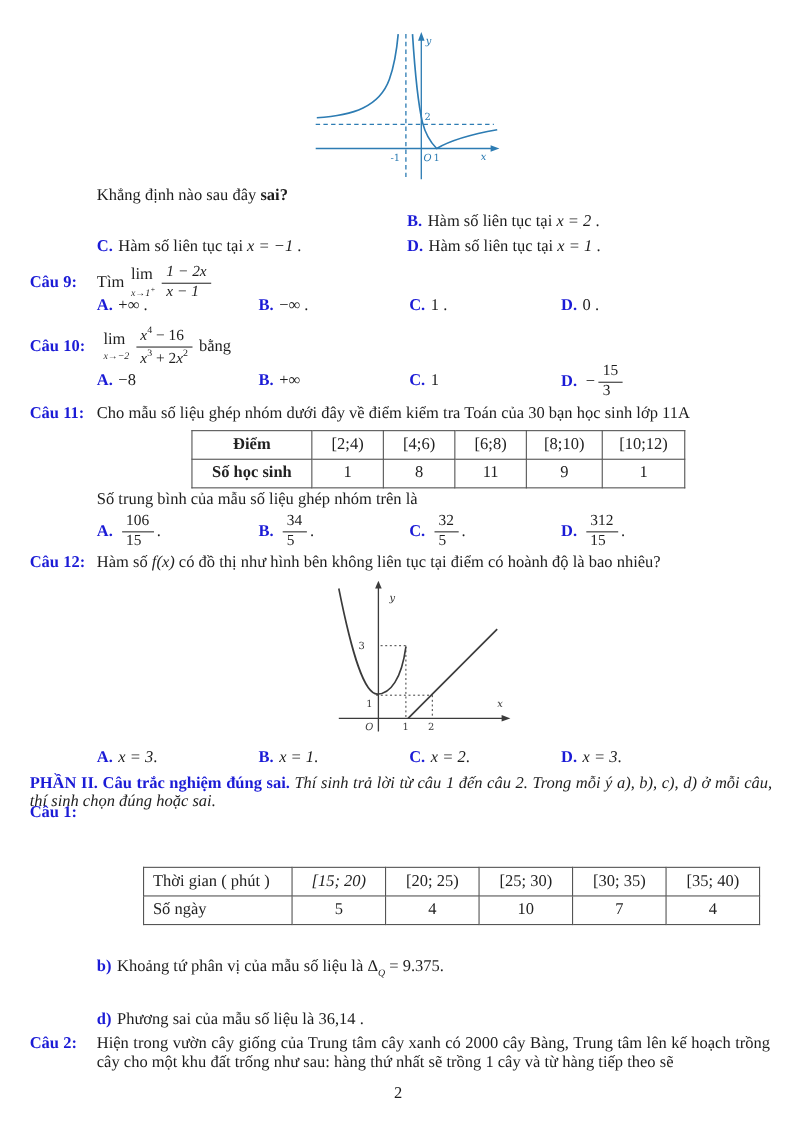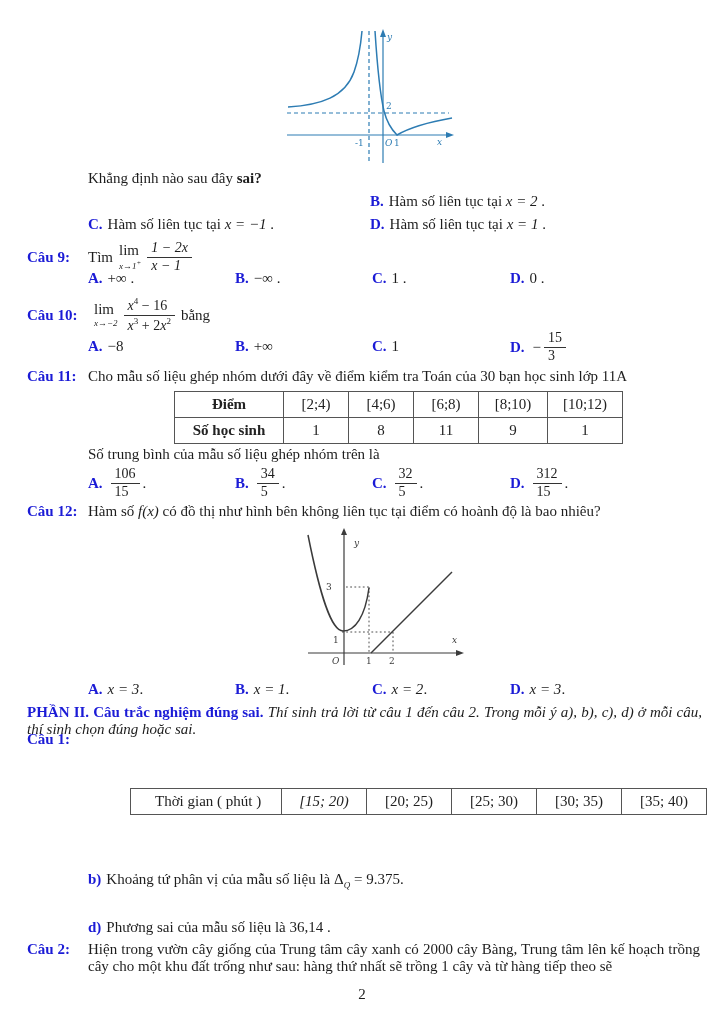--- a/index.html
+++ b/index.html
@@ -23,21 +23,21 @@
   .limw{display:block;line-height:1.05;}
   .lims{display:block;font-size:9px;font-style:italic;line-height:1;margin-top:1px;white-space:nowrap;}
   .lims sup{font-size:7px;}
   .frac{display:inline-block;vertical-align:middle;font-size:14px;line-height:1.2;}
   .fn{display:block;border-bottom:1px solid #333;padding:0 4px;}
   .fd{display:block;padding:0 4px;}
   sup{font-size:9px;}
   table{border-collapse:collapse;font-size:15px;color:#222;}
   td{border:1px solid #555;text-align:center;padding:1px 6px;height:23px;}
   .t1 td.hc{font-weight:bold;}
-  .t2 td.hc{text-align:left;padding-left:24px;}
+  .t2 td.hc{text-align:left;padding-left:8px;}
   .just{text-align:justify;}
   .it{font-style:italic;}
   .part2h{color:var(--accent);font-weight:bold;}
   svg text{font-family:"DejaVu Serif",serif;font-size:9px;}
   .pnum{left:0;right:0;text-align:center;}
   .dsR{font-family:"DejaVu Sans",sans-serif;font-size:14px;}
 </style>
 </head>
 <body>
 
@@ -235,20 +235,28 @@
   <table class="abs t2" style="left:130px;top:788px;">
     <tbody>
         <tr>
       <td class="hc" style="width:120px;">Thời gian ( phút )</td>
       <td style="width:72px;font-style:italic;">[15; 20)</td>
       <td style="width:72px;margin-top:33px;">[20; 25)</td>
       <td style="width:72px;">[25; 30)</td>
       <td style="width:72px;">[30; 35)</td>
       <td style="width:72px;">[35; 40)</td>
     </tr>
+    <tr>
+      <td class="hc">Số ngày</td>
+      <td>5</td>
+      <td>4</td>
+      <td>10</td>
+      <td>7</td>
+      <td>4</td>
+    </tr>
   </tbody>
     </table>
 
   <div class="abs" style="left:88px;top:871px;">
     <span class="stlabel">b)</span><span>Khoảng tứ phân vị của mẫu số liệu là </span><span>Δ</span><sub style="font-size:9px;font-style:italic;">Q</sub><span> = 9.375.</span>
   </div>
   <div class="abs" style="left:88px;top:919px;">
     <span class="stlabel">d)</span><span>Phương sai của mẫu số liệu là </span><span>36,14</span><span> .</span>
   </div>
 

